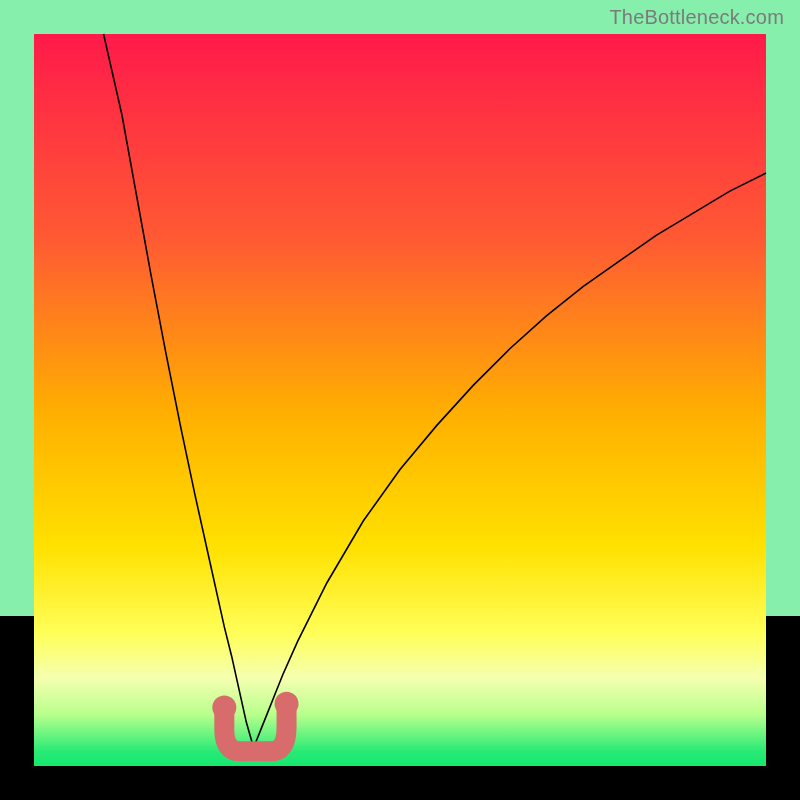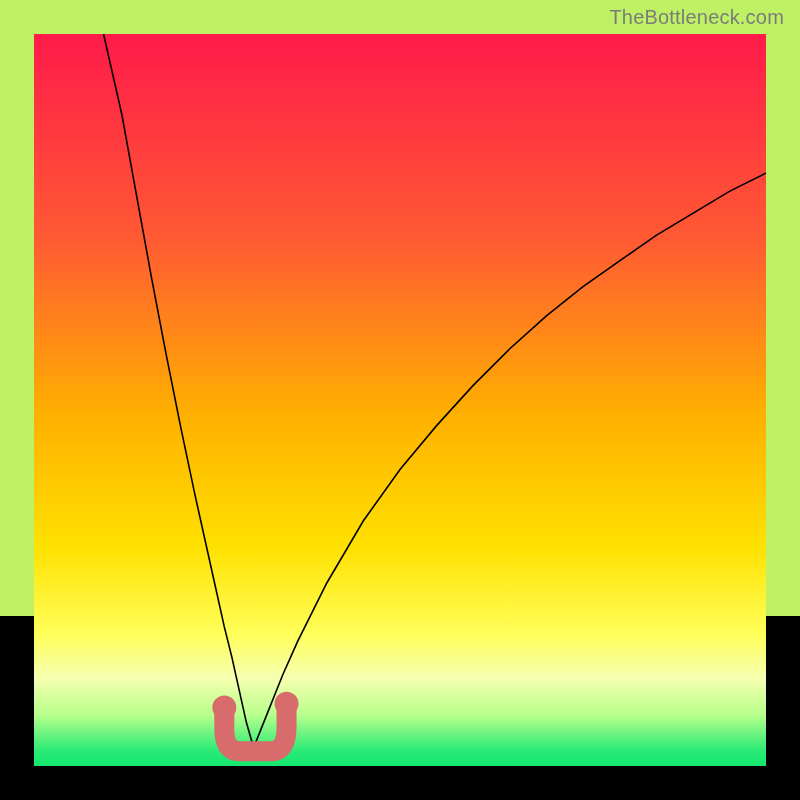--- a/index.html
+++ b/index.html
@@ -1,21 +1,21 @@
 <!DOCTYPE html>
 <html><head>
 <meta charset="utf-8">
 <style>
   * { margin: 0; padding: 0; box-sizing: border-box; }
   html, body { width: 800px; height: 800px; background: #000; overflow: hidden; }
   .frame {
     position: absolute;
     top: 0; left: 0;
     width: 800px; height: 616px;
-    background: #bef264;
+    background: #86efac;
   }
   .plot-area {
     position: absolute;
     top: 34px;
     left: 34px;
     width: 732px;
     height: 732px;
     
   }
   .watermark {

